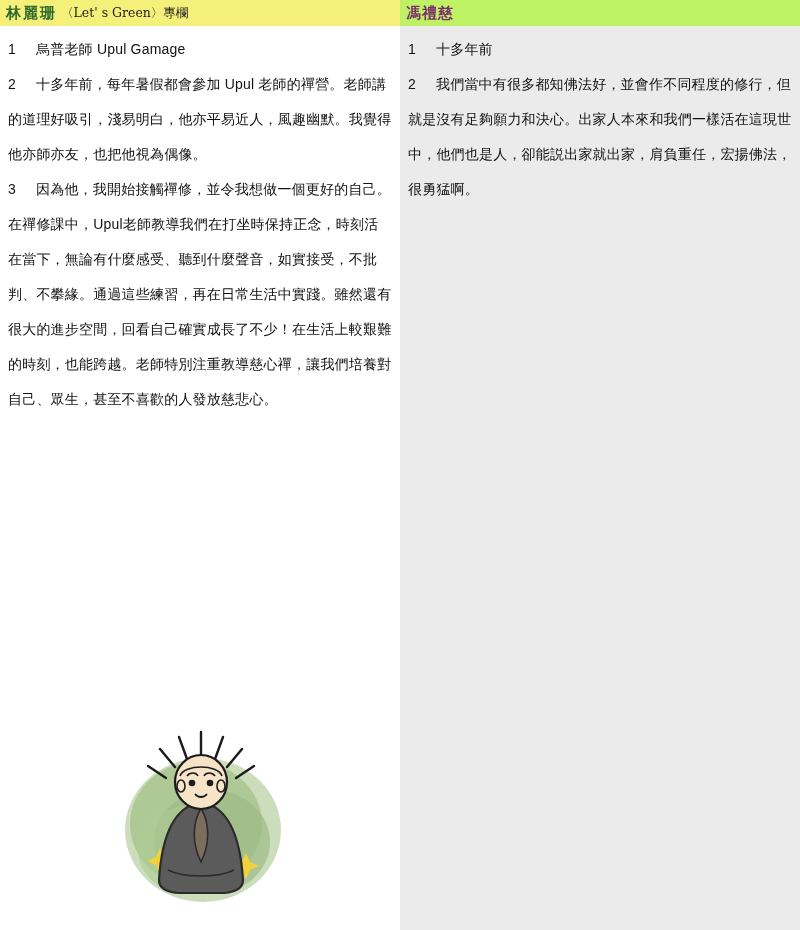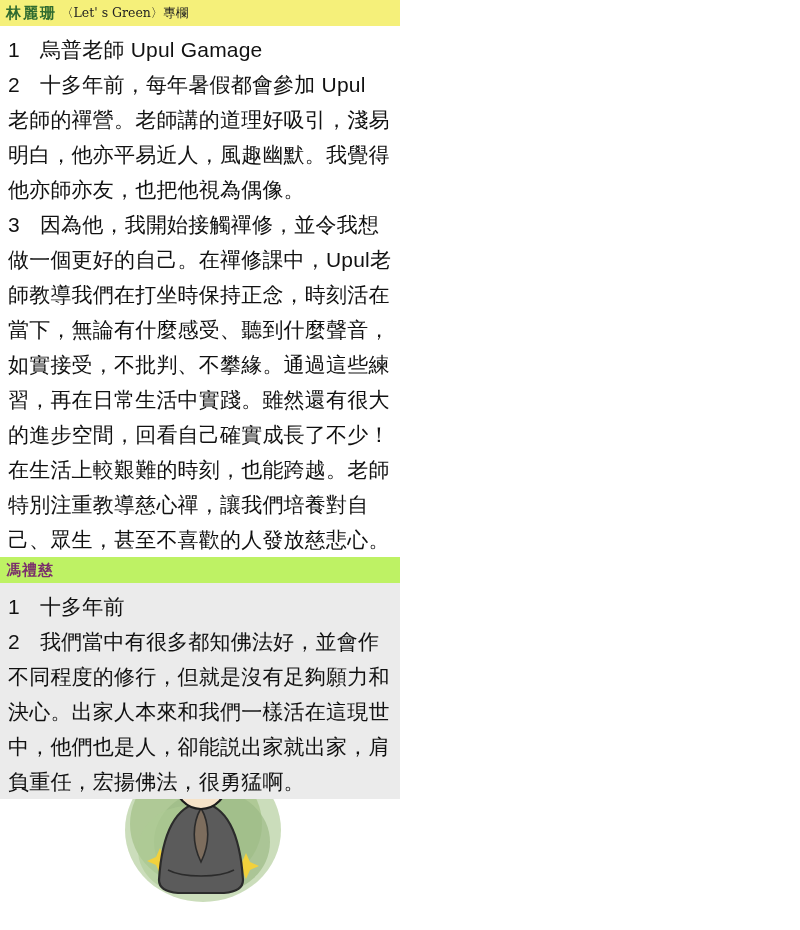--- a/index.html
+++ b/index.html
@@ -11,21 +11,21 @@
     width: 800px;
     height: 930px;
     font-family: "Liberation Sans", sans-serif;
     overflow: hidden;
   }
   .page {
     position: relative;
     width: 800px;
     height: 930px;
     display: flex;
-    flex-direction: column;
+    flex-direction: row;
     box-sizing: border-box;
   }
   .column {
     box-sizing: border-box;
     position: relative;
   }
   .col-left {
     width: 400px;
     background: #ffffff;
   }
@@ -65,21 +65,21 @@
     color: #222222;
     margin-left: 4px;
     letter-spacing: 0px;
   }
   .body-text {
     box-sizing: border-box;
     padding: 6px 8px 0 8px;
   }
   .para {
     font-family: "Liberation Sans", sans-serif;
-    font-size: 21px;
+    font-size: 14px;
     line-height: 35px;
     color: #111111;
     margin: 0;
     text-align: left;
     letter-spacing: 0.2px;
   }
   .para .num {
     display: inline;
   }
   .para .gap {

